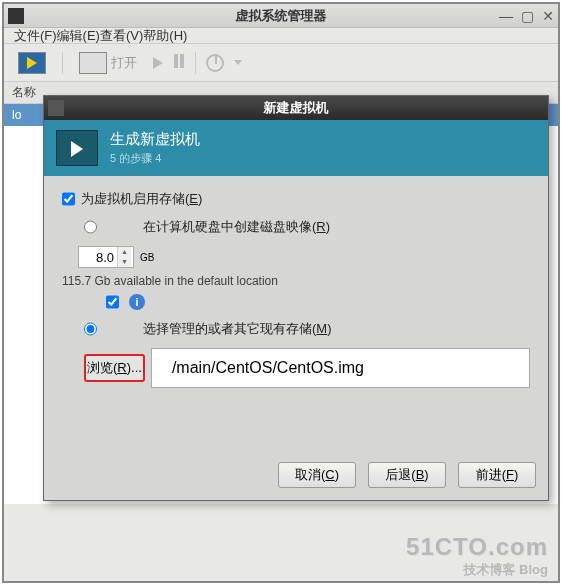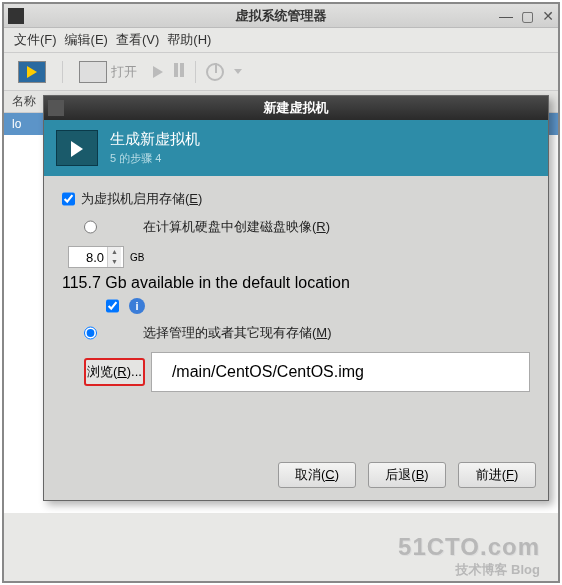--- a/index.html
+++ b/index.html
@@ -5,21 +5,21 @@
 * { box-sizing: border-box; margin: 0; padding: 0; }
 body { font-family: sans-serif; font-size: 13px; background: #fff; width: 562px; height: 585px; position: relative; overflow: hidden; }
 
 .main-window { border: 2px solid #888; width: 558px; height: 581px; margin: 2px; background: #e8e8e6; position: relative; }
 
 .main-titlebar { background: linear-gradient(#e0e0df,#d0d0cf); height: 24px; display: flex; align-items: center; justify-content: center; position: relative; border-bottom: 1px solid #bbb; }
 .main-titlebar .icon { position: absolute; left: 4px; width: 16px; height: 16px; background: #333; }
 .main-titlebar .title { font-weight: bold; color: #333; font-size: 13px; }
 .main-titlebar .controls { position: absolute; right: 4px; display: flex; gap: 8px; font-size: 14px; color: #555; }
 
-.menubar { height: 25px; display: flex; align-items: center; gap: 8px; padding: 0 10px; border-bottom: 1px solid #ccc; }
+.menubar { height: 16px; display: flex; align-items: center; gap: 0; padding: 0 10px; border-bottom: 1px solid #ccc; }
 .menubar span { color: #333; }
 
 .toolbar { height: 38px; display: flex; align-items: center; gap: 10px; padding: 0 8px; border-bottom: 1px solid #ccc; }
 .toolbar .btn { display: flex; align-items: center; gap: 4px; padding: 3px 6px; border-radius: 3px; }
 .toolbar .monitor { width: 28px; height: 22px; background: #2a6aa0; border: 1px solid #888; position: relative; }
 .toolbar .monitor.play::after { content: ""; position: absolute; left: 8px; top: 4px; border-left: 10px solid #fc0; border-top: 6px solid transparent; border-bottom: 6px solid transparent; }
 .toolbar .open-txt { color: #999; }
 .toolbar .sep { width: 1px; height: 22px; background: #ccc; }
 .toolbar .play-ico { border-left: 10px solid #bbb; border-top: 6px solid transparent; border-bottom: 6px solid transparent; }
 .toolbar .pause-ico::before, .toolbar .pause-ico::after { content:""; display:inline-block; width:4px; height:14px; background:#bbb; margin:0 1px; }
@@ -45,41 +45,41 @@
 .dialog-body { padding: 14px 18px 10px 18px; }
 
 .chk-row { display: flex; gap: 6px; margin-bottom: 10px; }
 .chk-row input[type="checkbox"], .chk-row input[type="radio"] { }
 .chk-row label { color: #222; }
 .chk-row .u { text-decoration: underline; }
 
 .indent1 { margin-left: 22px; gap: 46px; }
 .indent2 { margin-left: 44px; }
 
-.spin-row { display: flex; align-items: center; gap: 6px; margin: 6px 6px; }
+.spin-row { display: flex; align-items: center; gap: 6px; margin: 6px 16px; }
 .spinbox { width: 56px; height: 22px; border: 1px solid #aaa; background: #fff; display: flex; }
 .spinbox input { width: 38px; border: none; text-align: right; padding-right: 3px; font-size: 13px; outline: none; }
 .spinbox .arrows { width: 14px; display: flex; flex-direction: column; border-left: 1px solid #ccc; }
 .spinbox .arrows div { flex:1; font-size: 7px; text-align: center; line-height: 9px; color: #666; background: #eee; }
 .gb-label { font-size: 10px; }
 
-.avail { color: #000000; margin: 4px 0 6px 0; font-size: 16px; }
+.avail { color: #404040; margin: 4px 0 6px 0; font-size: 12px; }
 
 .info-ico { width: 16px; height: 16px; background: #3b7dd8; border-radius: 50%; color: #fff; font-size: 11px; font-weight: bold; display: inline-flex; align-items: center; justify-content: center; margin-left: 4px; }
 
 .browse-row { display: flex; align-items: center; gap: 6px; margin-top: 6px; }
 .browse-btn { border: 2px solid #d22; padding: 3px 1px; background: #e4e4e2; border-radius: 3px; font-size: 13px; }
 .browse-btn .u { text-decoration: underline; }
 .path-input { flex: 1; height: 40px; border: 1px solid #aaa; background: #fff; padding: 0 20px; font-size: 16px; }
 
 .dialog-footer { position: absolute; bottom: 12px; right: 12px; display: flex; gap: 12px; }
 .dlg-btn { min-width: 78px; height: 26px; border: 1px solid #999; background: linear-gradient(#f4f4f3,#dedede); border-radius: 3px; font-size: 13px; padding: 0 10px; }
 .dlg-btn .u { text-decoration: underline; }
 
-.watermark { position: absolute; right: 22px; bottom: 6px; text-align: right; color: #b8b8b8; font-family: Arial, sans-serif; }
+.watermark { position: absolute; right: 14px; bottom: 6px; text-align: right; color: #b8b8b8; font-family: Arial, sans-serif; }
 .watermark .l1 { font-size: 24px; font-weight: bold; letter-spacing: 1px; text-shadow: 1px 1px 0 #ddd; }
 .watermark .l2 { font-size: 13px; font-weight: bold; }
 </style>
 </head>
 <body>
 
 <div class="main-window">
   <div class="main-titlebar">
     <div class="icon"></div>
     <div class="title">虚拟系统管理器</div>

